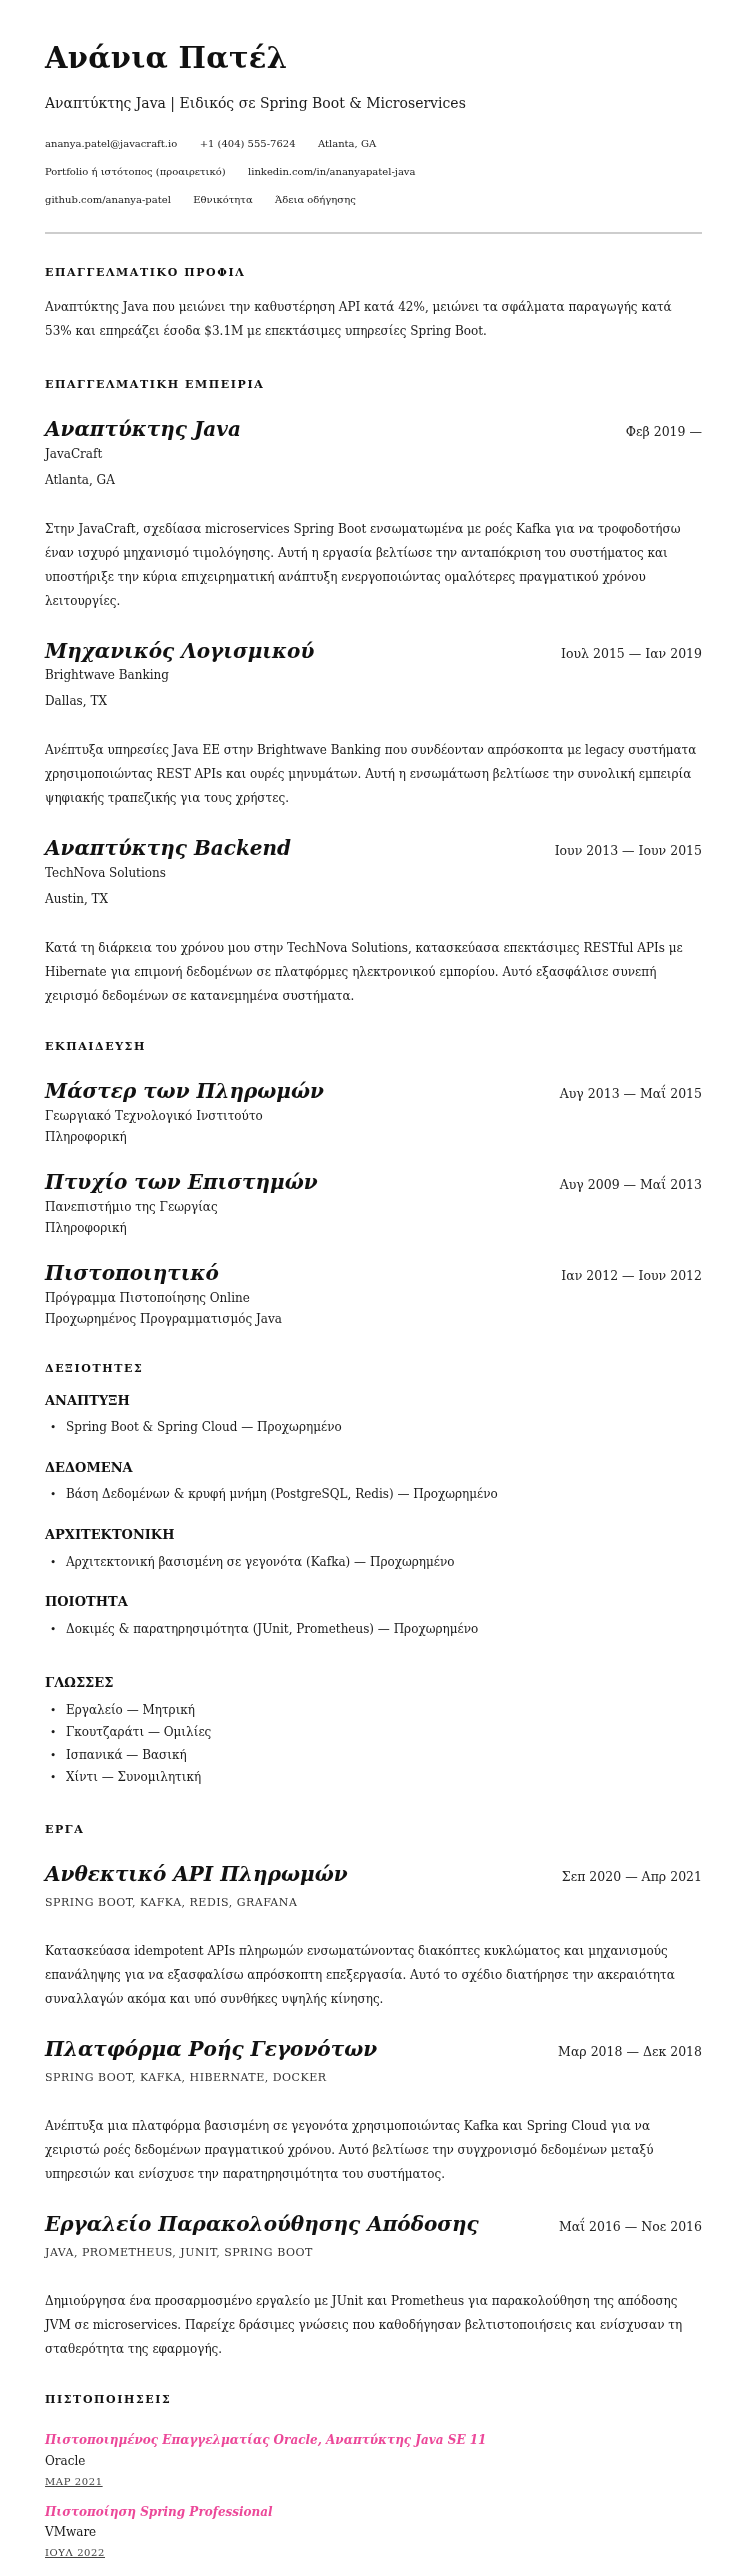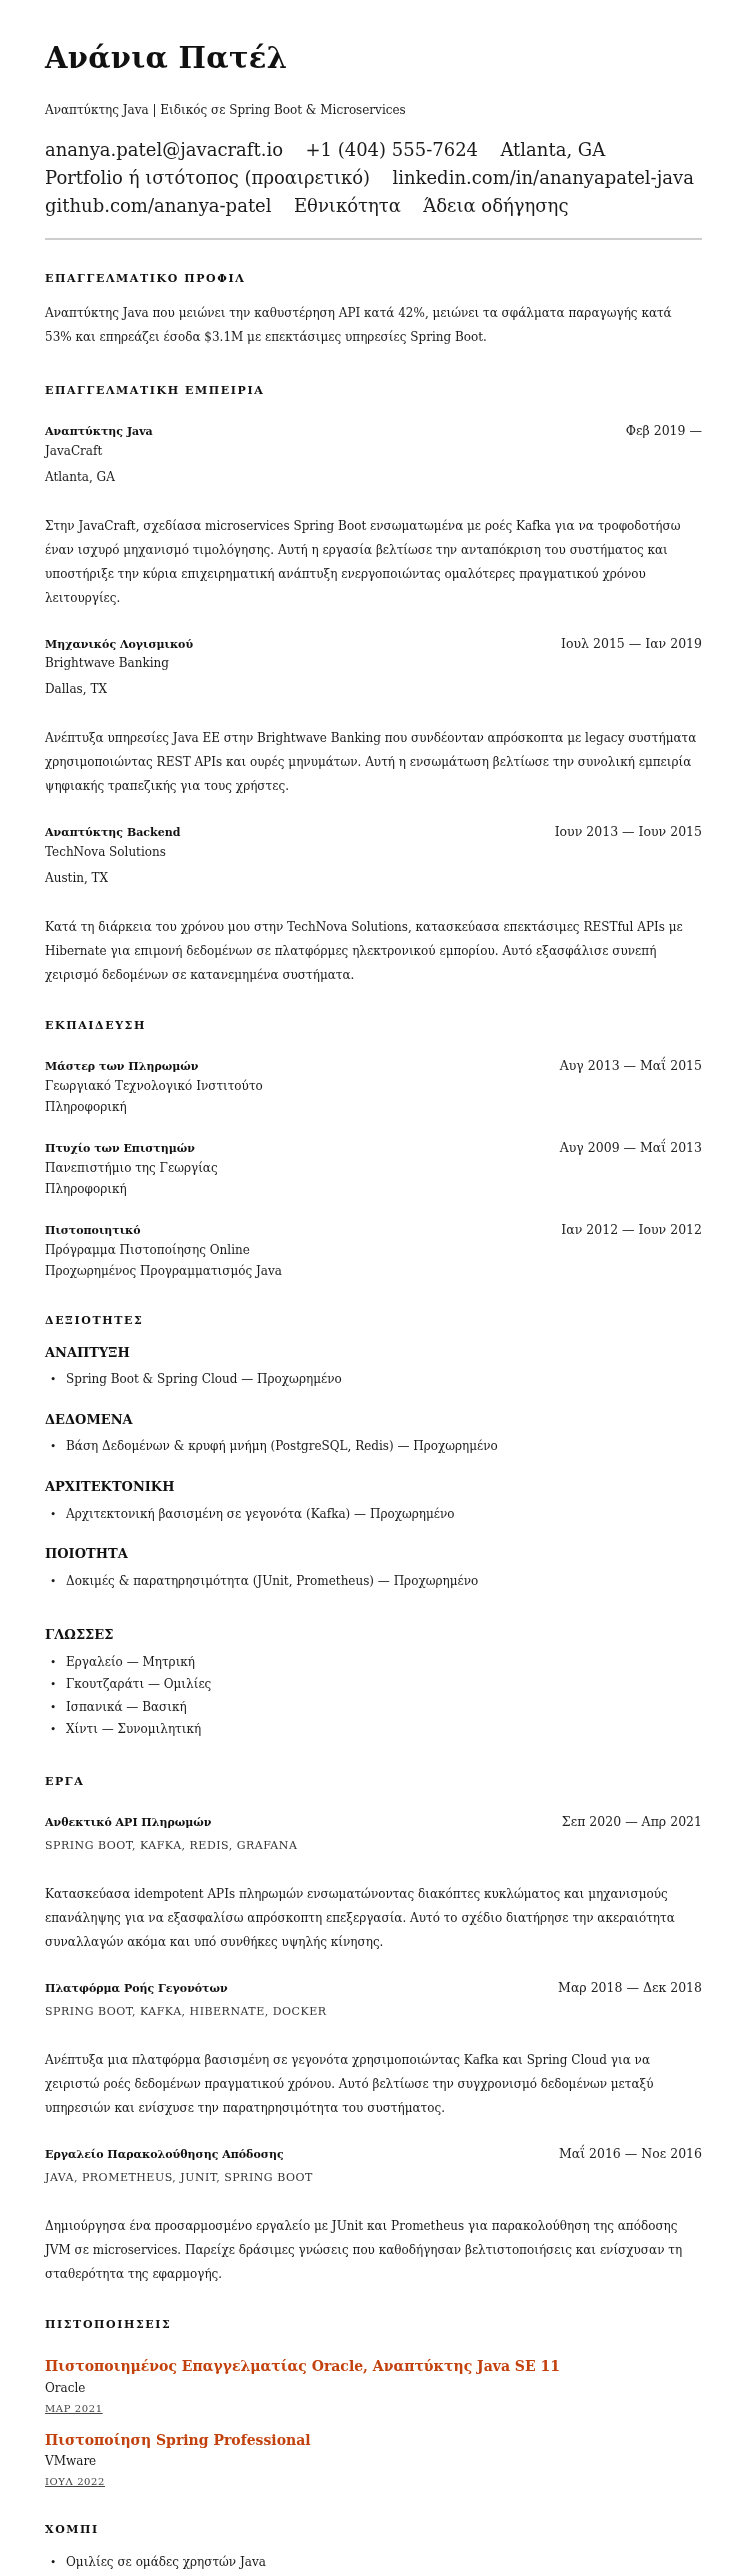--- a/index.html
+++ b/index.html
@@ -21,28 +21,28 @@
   
   .name {
     font-size: 29px;
     font-weight: 700;
     color: #111111;
     margin: 15px 0 0 0;
     line-height: 1.15;
     letter-spacing: 0.3px;
   }
   .subtitle {
-    font-size: 12px;
-    margin-top: 28px;
+    font-size: 14px;
+    margin-top: 20px;
     color: #1b1b1b;
   }
   .contact-row {
     display: flex;
     gap: 22.4px;
-    font-size: 18px;
+    font-size: 10px;
     color: #1b1b1b;
     margin-top: 13px;
     line-height: 15px;
   }
   .contact-row.first { margin-top: 25px; }
   .divider {
     height: 1.9px;
     background: #cdcdcd;
     border: none;
     margin: 25px 0 0 0;
@@ -61,23 +61,24 @@
     margin: 16px 0 0 0;
   }
   
   .entry { margin-top: 26px; }
   .entry-head {
     display: flex;
     justify-content: space-between;
     align-items: baseline;
   }
   .entry-title {
-    font-size: 11px;
+    font-size: 20px;
     font-weight: 700;
     color: #111111;
+    font-style: italic;
   }
   .entry-dates {
     font-size: 12.5px;
     color: #222222;
     white-space: nowrap;
   }
   .entry-sub {
     font-size: 12px;
     margin-top: 5.6px;
     color: #1b1b1b;
@@ -126,23 +127,24 @@
   
   .tags {
     font-size: 11px;
     letter-spacing: 0.5px;
     color: #333333;
     margin-top: 10px;
   }
   
   .cert { margin-top: 27px; }
   .cert-name {
-    font-size: 14px;
-    font-weight: 700;
-    color: #c2410c;
+    font-size: 12px;
+    font-weight: 700;
+    color: #ec4899;
+    font-style: italic;
   }
   .cert-issuer {
     font-size: 12px;
     margin-top: 6.2px;
   }
   .cert-date {
     font-size: 10px;
     letter-spacing: 0.6px;
     color: #444444;
     margin-top: 8px;

